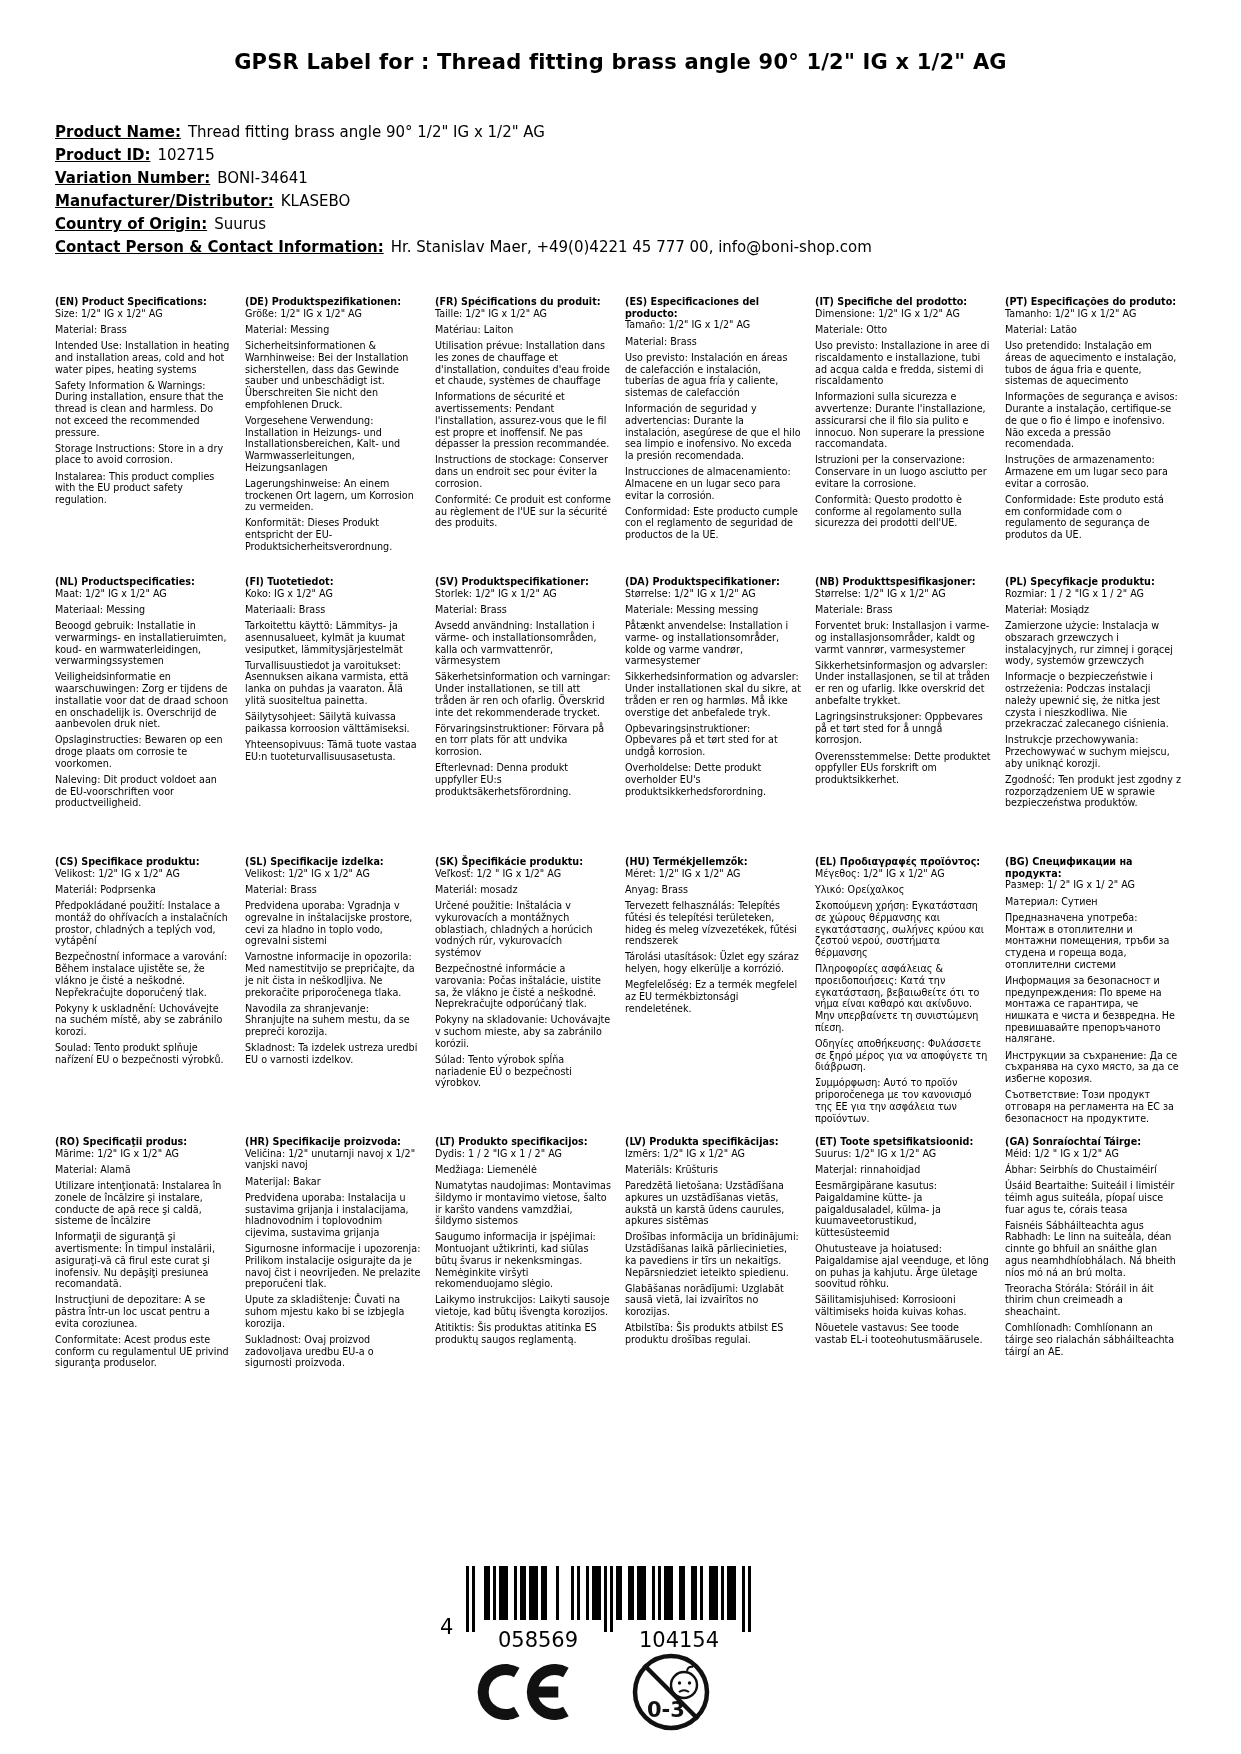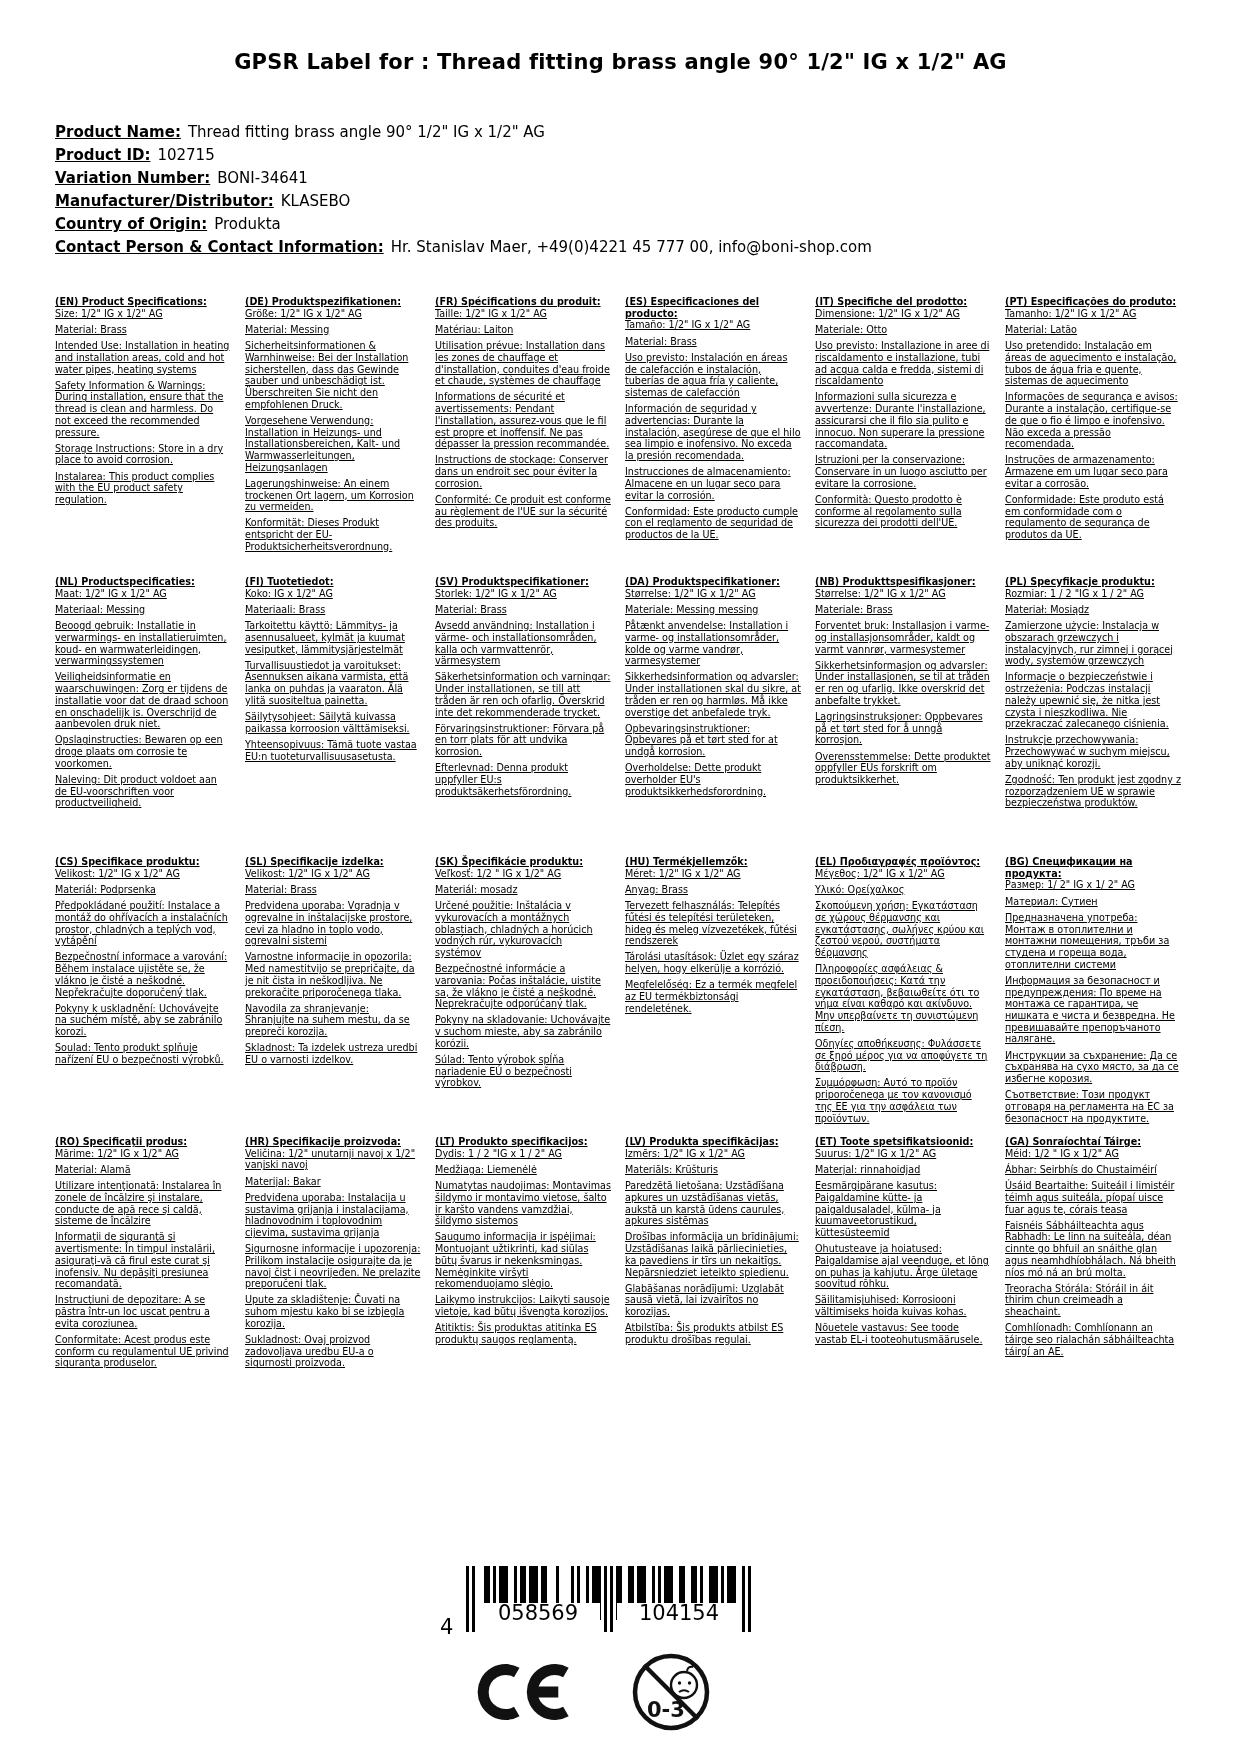--- a/index.html
+++ b/index.html
@@ -13,35 +13,34 @@
     font-size:21px;font-weight:bold;letter-spacing:.2px;
   }
   .info-section{margin:47px 0 0 55px;}
   .info-row{font-size:15px;line-height:23px;}
   .info-label{font-weight:bold;margin-right:7px;text-decoration:underline;}
   .lang-grid{
     margin:37px 0 0 55px;width:1126px;
     display:grid;grid-template-columns:repeat(6,1fr);
     grid-template-rows:280px 280px 280px auto;
     column-gap:14px;
-    text-decoration:underline;
   }
   .lang-block{font-size:9.6px;line-height:11.7px;overflow:visible;}
   .block-header{font-weight:bold;}
   .block-para{margin:4.5px 0 0 0;}
   .block-para:first-of-type{margin-top:0;}
   .bottom-area{
     position:absolute;top:1566px;left:0;width:100%;
     display:flex;flex-direction:column;align-items:center;
   }
   .barcode-wrap{position:relative;width:285px;height:74px;transform:translateX(-12px);}
   #barcode-svg{display:block;}
   #barcode-svg rect{fill:#000;}
   .bc-num{
-    position:absolute;top:37px;font-size:21px;line-height:21px;
+    position:absolute;top:64px;font-size:21px;line-height:21px;
     background:#fff;text-align:center;
   }
   .bc-lead{left:-26px;top:51px;background:transparent;}
   .bc-left{left:10px;width:124px;}
   .bc-right{left:151px;width:124px;}
   .marks-row{
     margin-top:12px;display:flex;align-items:center;gap:60px;
     transform:translateX(-30px);
   }
   .ce-mark{width:100px;height:62px;}
@@ -52,21 +51,21 @@
 
 <div class="page">
 
   <h1 class="title">GPSR Label for : Thread fitting brass angle 90° 1/2" IG x 1/2" AG</h1>
 
   <div class="info-section" id="info-rows">
       <div class="info-row"><span class="info-label">Product Name:</span><span class="info-value">Thread fitting brass angle 90° 1/2" IG x 1/2" AG</span></div>
       <div class="info-row"><span class="info-label">Product ID:</span><span class="info-value">102715</span></div>
       <div class="info-row"><span class="info-label">Variation Number:</span><span class="info-value">BONI-34641</span></div>
       <div class="info-row"><span class="info-label">Manufacturer/Distributor:</span><span class="info-value">KLASEBO</span></div>
-      <div class="info-row"><span class="info-label">Country of Origin:</span><span class="info-value">Produkta</span></div>
+      <div class="info-row"><span class="info-label">Country of Origin:</span><span class="info-value">Suurus</span></div>
       <div class="info-row"><span class="info-label">Contact Person &amp; Contact Information:</span><span class="info-value">Hr. Stanislav Maer, +49(0)4221 45 777 00, info@boni-shop.com</span></div>
     </div>
 
   <div class="lang-grid" id="lang-grid">
       <div class="lang-block">
         <div class="block-header">(EN) Product Specifications:</div>
         <p class="block-para">Size: 1/2" IG x 1/2" AG</p>
         <p class="block-para">Material: Brass</p>
         <p class="block-para">Intended Use: Installation in heating and installation areas, cold and hot water pipes, heating systems</p>
         <p class="block-para">Safety Information &amp; Warnings: During installation, ensure that the thread is clean and harmless. Do not exceed the recommended pressure.</p>

